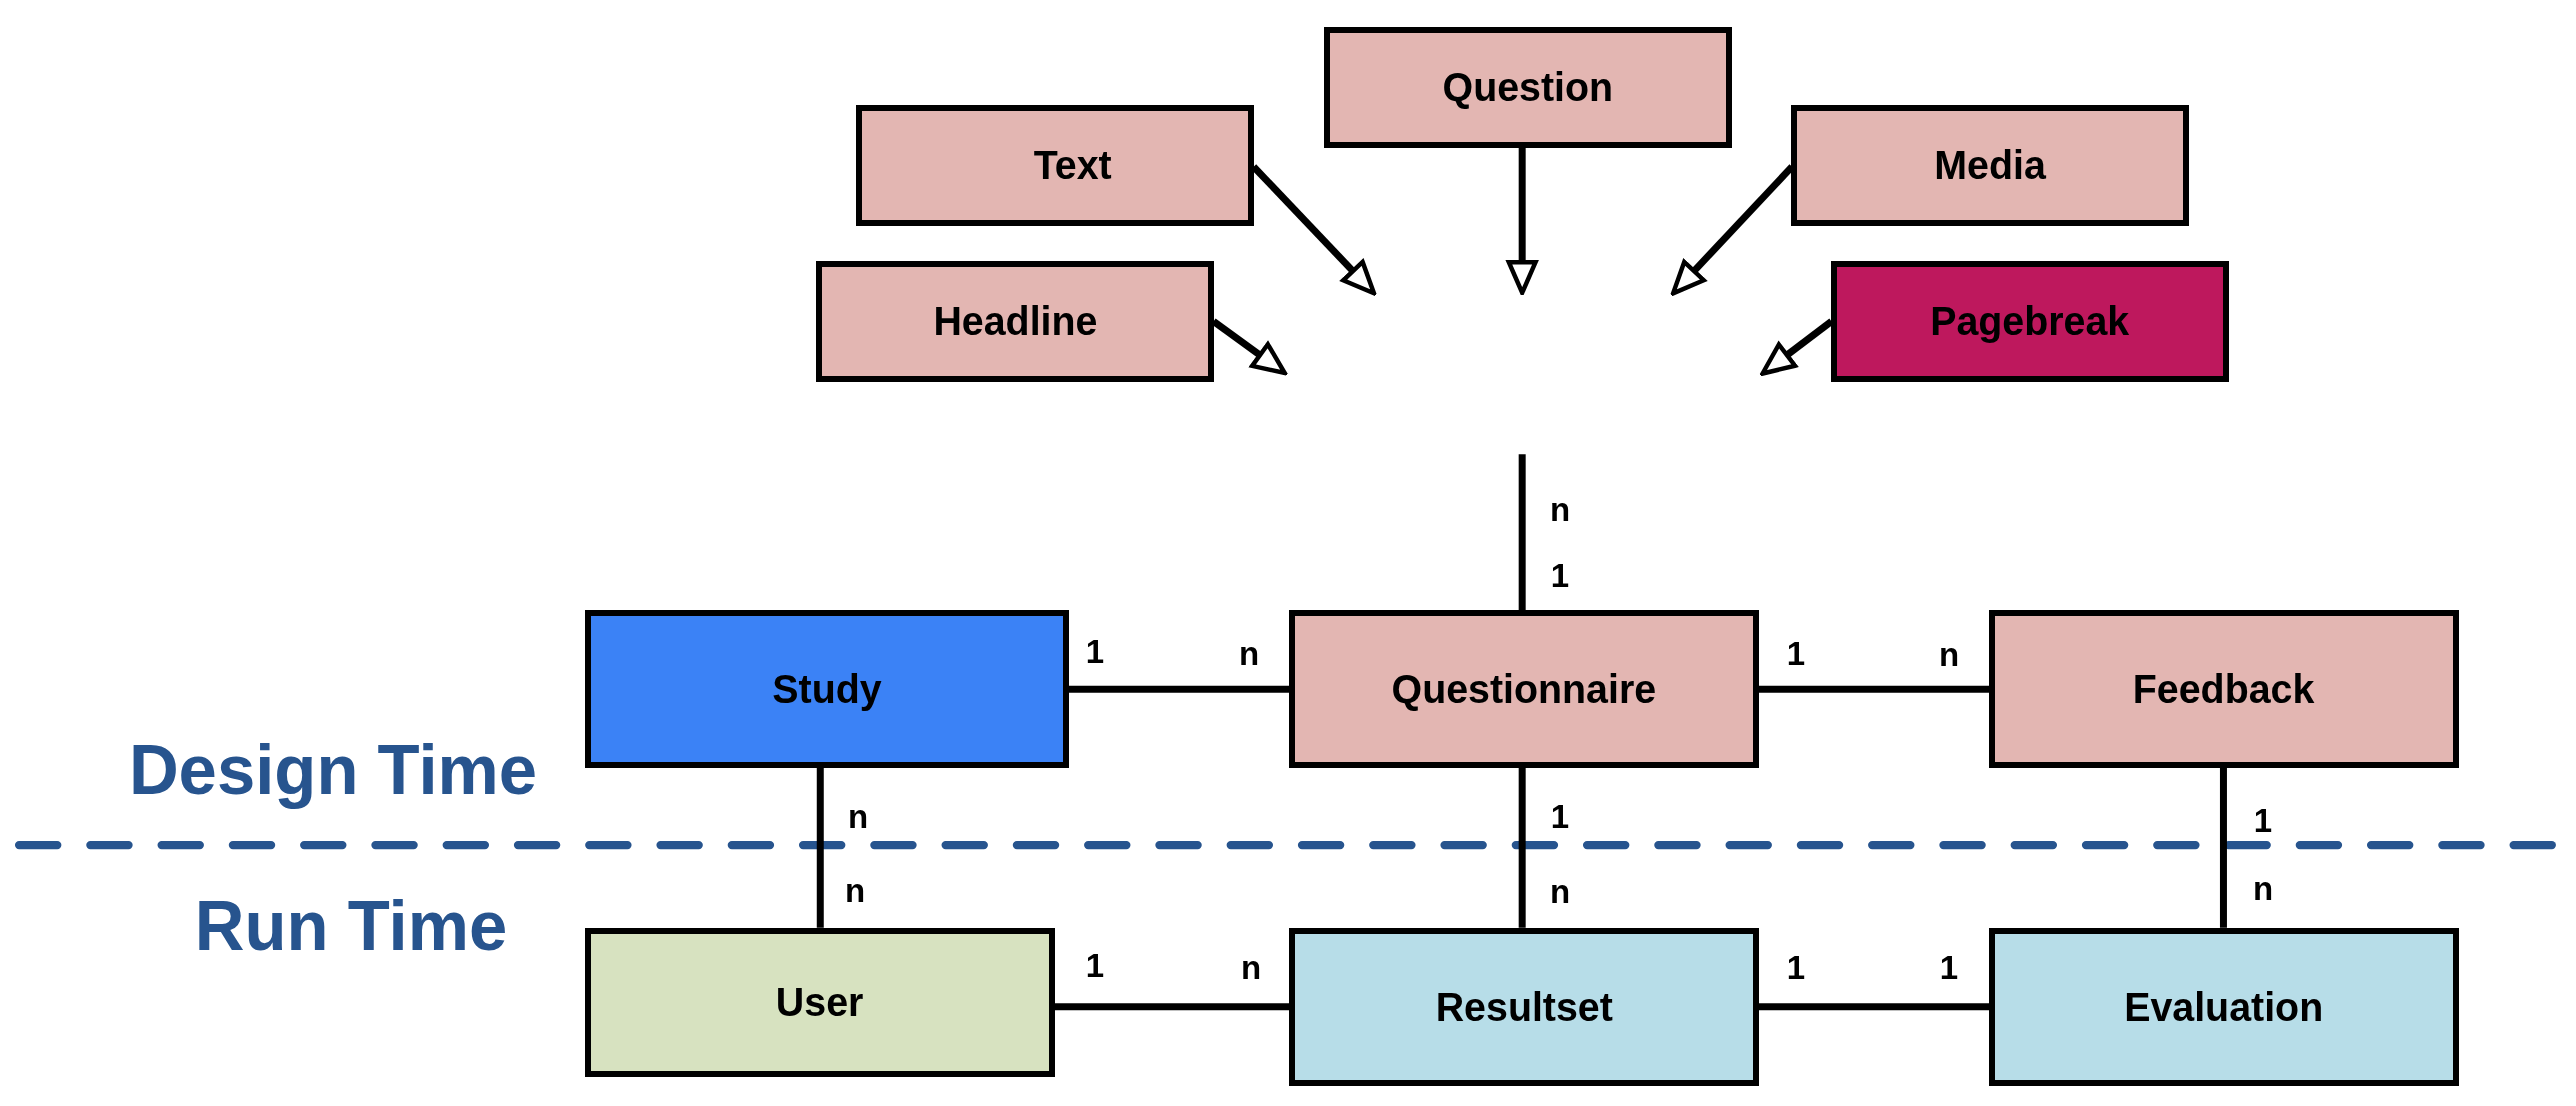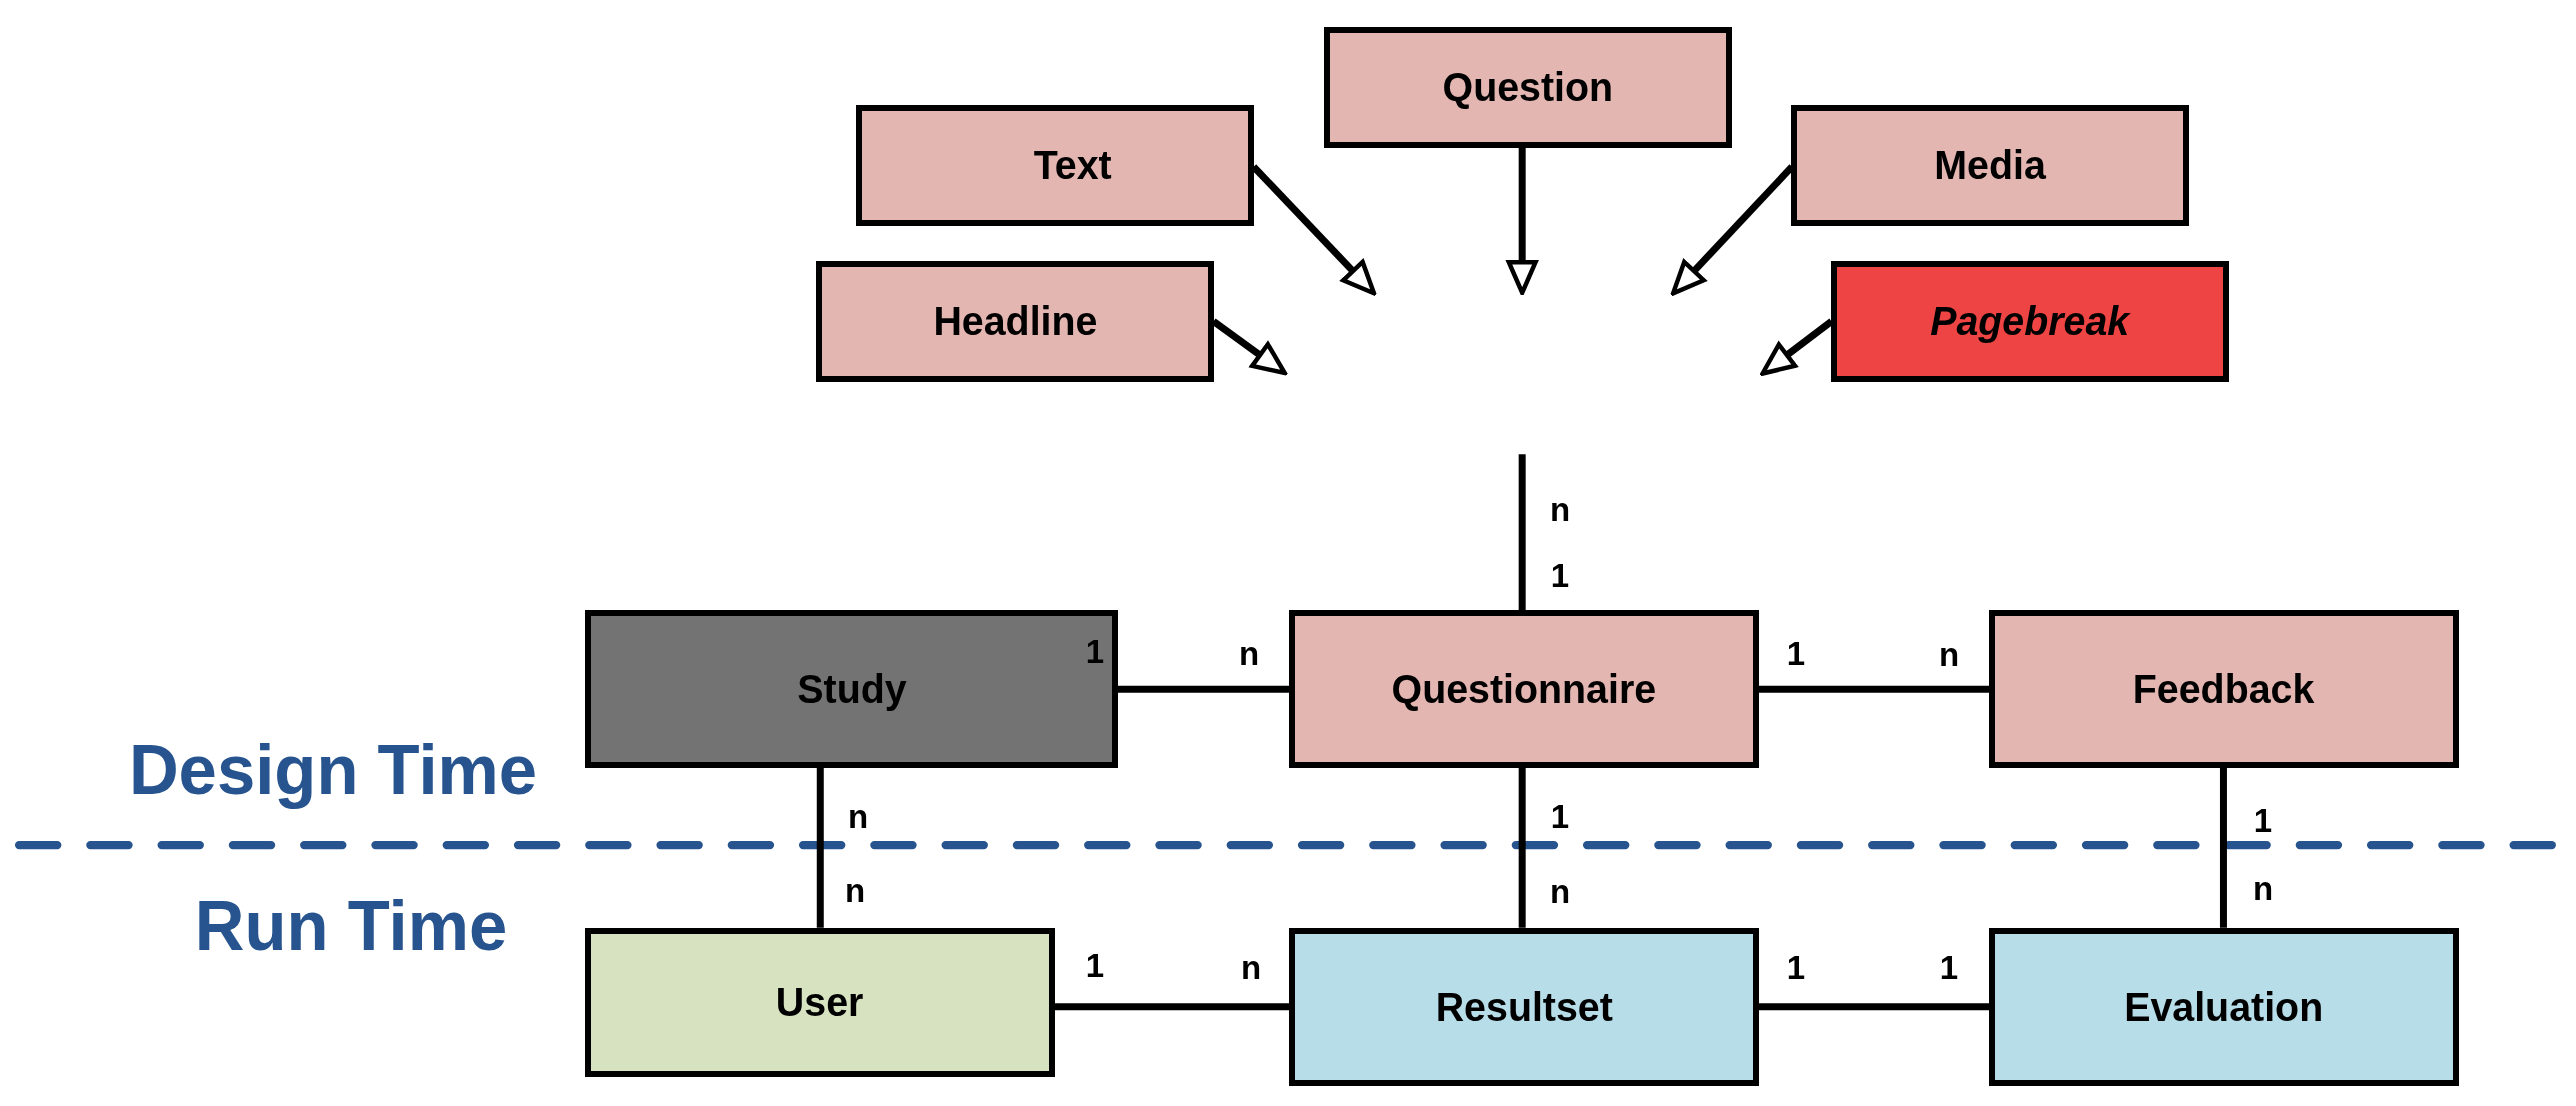--- a/index.html
+++ b/index.html
@@ -88,26 +88,26 @@
   </div>
 
   <div class="entity" style="left: 1791px; top: 105px; width: 398px; height: 121px; background: rgb(227, 182, 178);">
     <span class="lbl">Media</span>
   </div>
 
   <div class="entity" style="left: 816px; top: 261px; width: 398px; height: 121px; background: rgb(227, 182, 178);">
     <span class="lbl">Headline</span>
   </div>
 
-  <div class="entity" style="left: 1831px; top: 261px; width: 398px; height: 121px; background: #ef4444; font-style: italic;">
+  <div class="entity" style="left: 1831px; top: 261px; width: 398px; height: 121px; background: #be185d;">
     <span class="lbl">Pagebreak</span>
   </div>
 
 
-  <div class="entity" style="left: 585px; top: 610px; width: 533px; height: 158px; background: #737373;">
+  <div class="entity" style="left: 585px; top: 610px; width: 484px; height: 158px; background: #3b82f6;">
     <span class="lbl">Study</span>
   </div>
 
   <div class="entity" style="left: 1289px; top: 610px; width: 470px; height: 158px; background: rgb(227, 182, 178);">
     <span class="lbl">Questionnaire</span>
   </div>
 
   <div class="entity" style="left: 1989px; top: 610px; width: 470px; height: 158px; background: rgb(227, 182, 178);">
     <span class="lbl">Feedback</span>
   </div>

